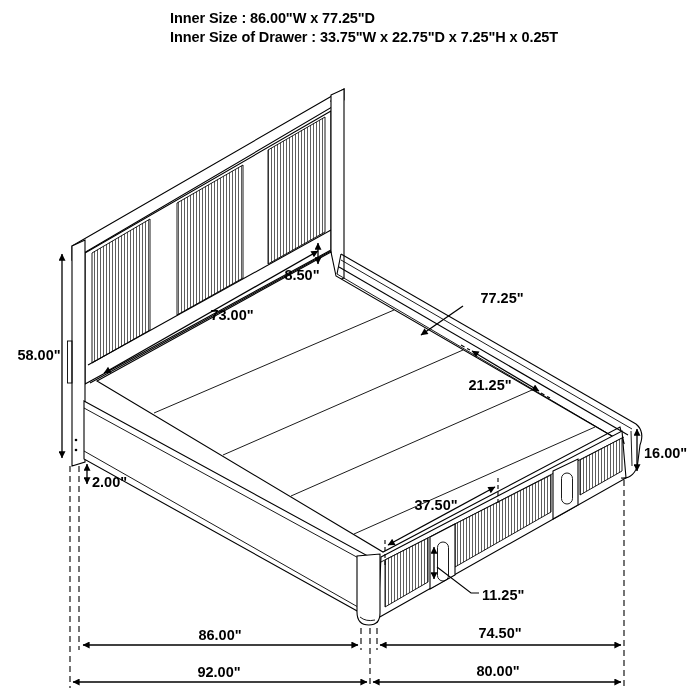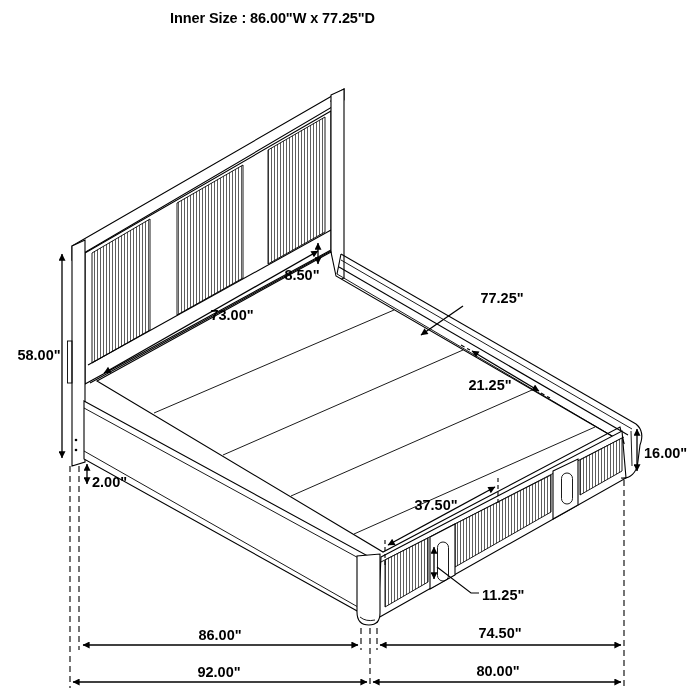--- a/index.html
+++ b/index.html
@@ -21,21 +21,21 @@
   .dash{stroke:#000;stroke-width:1.1;fill:none;stroke-dasharray:6 4;}
   .tick{stroke:#000;stroke-width:1.1;fill:none;stroke-dasharray:4 3;}
   .lbl{font-family:"Liberation Sans", sans-serif;font-size:14.5px;font-weight:bold;fill:#000;}
   .mid{text-anchor:middle;}
 </style>
 </head>
 <body>
 
 <div class="stage">
 
-  <div class="header"><div>Inner Size : 86.00"W x 77.25"D</div></div>
+  <div class="header"><div>Inner Size : 86.00"W x 77.25"D</div><div>Inner Size of Drawer : 33.75"W x 22.75"D x 7.25"H x 0.25T</div></div>
 
   <svg width="700" height="700" viewBox="0 0 700 700">
     <defs>
       <pattern id="ribs" width="3" height="6" patternUnits="userSpaceOnUse">
         <rect x="0" y="0" width="3" height="6" fill="#ffffff"></rect>
         <line x1="1.5" y1="0" x2="1.5" y2="6" stroke="#333" stroke-width="0.8"></line>
       </pattern>
       <marker id="ah" viewBox="0 0 10 10" refX="9.5" refY="5" markerWidth="9" markerHeight="7" markerUnits="userSpaceOnUse" orient="auto-start-reverse">
         <path d="M0,0 L10,5 L0,10 Z" fill="#000"></path>
       </marker>

